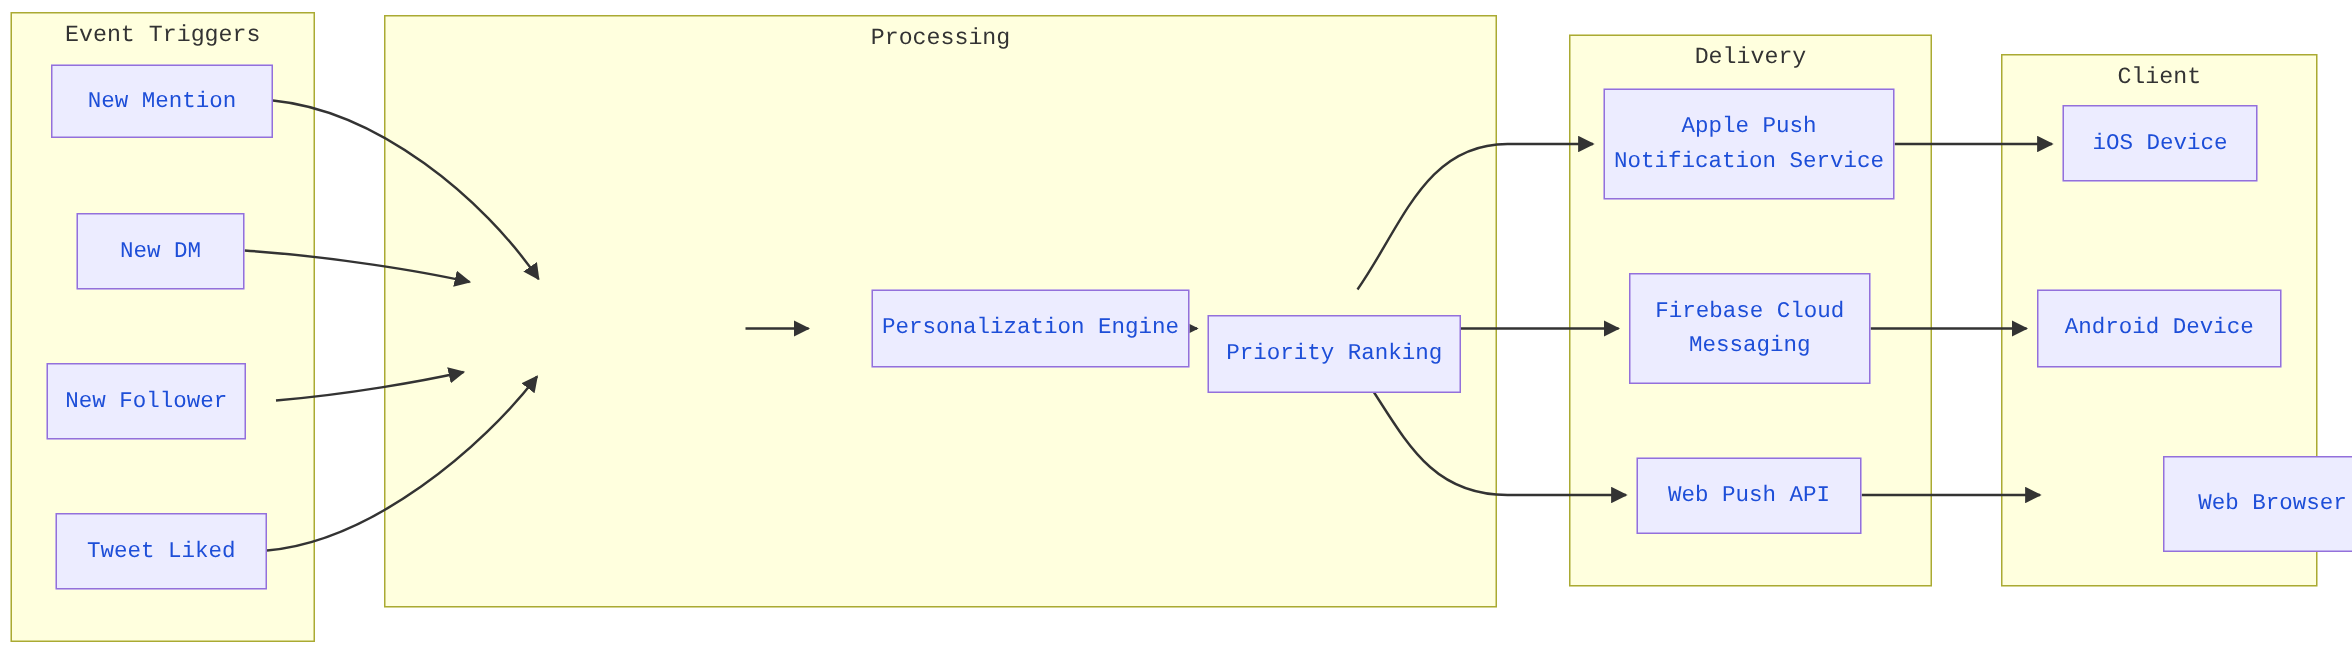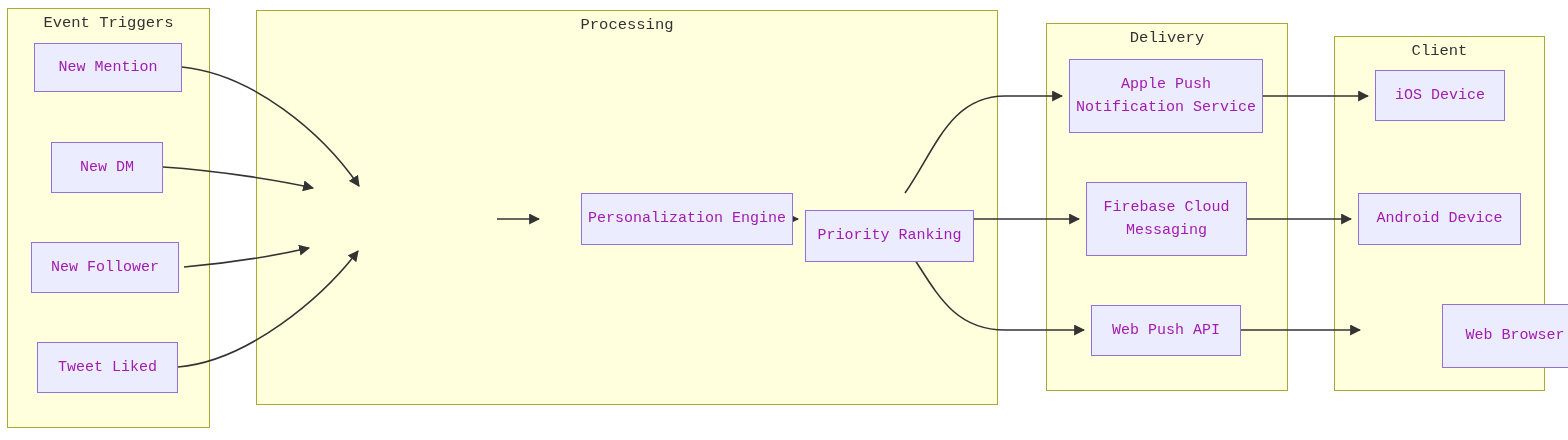--- a/index.html
+++ b/index.html
@@ -12,21 +12,21 @@
   }
   .cluster-title{
     position:absolute;top:5px;left:0;right:0;text-align:center;
     color:#333333;font-size:15.5px;z-index:2;
   }
   .edges{
     position:absolute;left:0;top:0;z-index:3;pointer-events:none;
   }
   .node{
     position:absolute;background:#ececff;border:1.3px solid #9370db;
-    color:#a21caf;font-size:15px;line-height:1.55;z-index:4;
+    color:#1d4ed8;font-size:15px;line-height:1.55;z-index:4;
     display:flex;align-items:center;justify-content:center;
     text-align:center;box-sizing:border-box;white-space:pre-line;
   }
 </style>
 </head>
 <body>
 
 <div class="canvas">
 
   <div class="cluster" style="left:7px;top:8px;width:201px;height:418px;">
@@ -64,21 +64,21 @@
       <path d="M1263,96 L1368,96" marker-end="url(#arrow)"></path>
       <path d="M1247,219 L1351,219" marker-end="url(#arrow)"></path>
       <path d="M1241,330 L1360,330" marker-end="url(#arrow)"></path>
     </g>
   </svg>
 
   <div class="node" style="left:34px;top:43px;width:148px;height:49px;">New Mention</div>
 
   <div class="node" style="left:51px;top:142px;width:112px;height:51px;">New DM</div>
 
-  <div class="node" style="left:31px;top:242px;width:148px;height:51px;">New Follower</div>
+  <div class="node" style="left:31px;top:242px;width:133px;height:51px;">New Follower</div>
 
   <div class="node" style="left:37px;top:342px;width:141px;height:51px;">Tweet Liked</div>
 
 
   <div class="node" style="left:545px;top:193px;width:212px;height:52px;margin-left:36px;">Personalization Engine</div>
 
   <div class="node" style="left:805px;top:210px;width:169px;height:52px;">Priority Ranking</div>
 
   <div class="node" style="left:1069px;top:59px;width:194px;height:74px;">Apple Push
 Notification Service</div>

